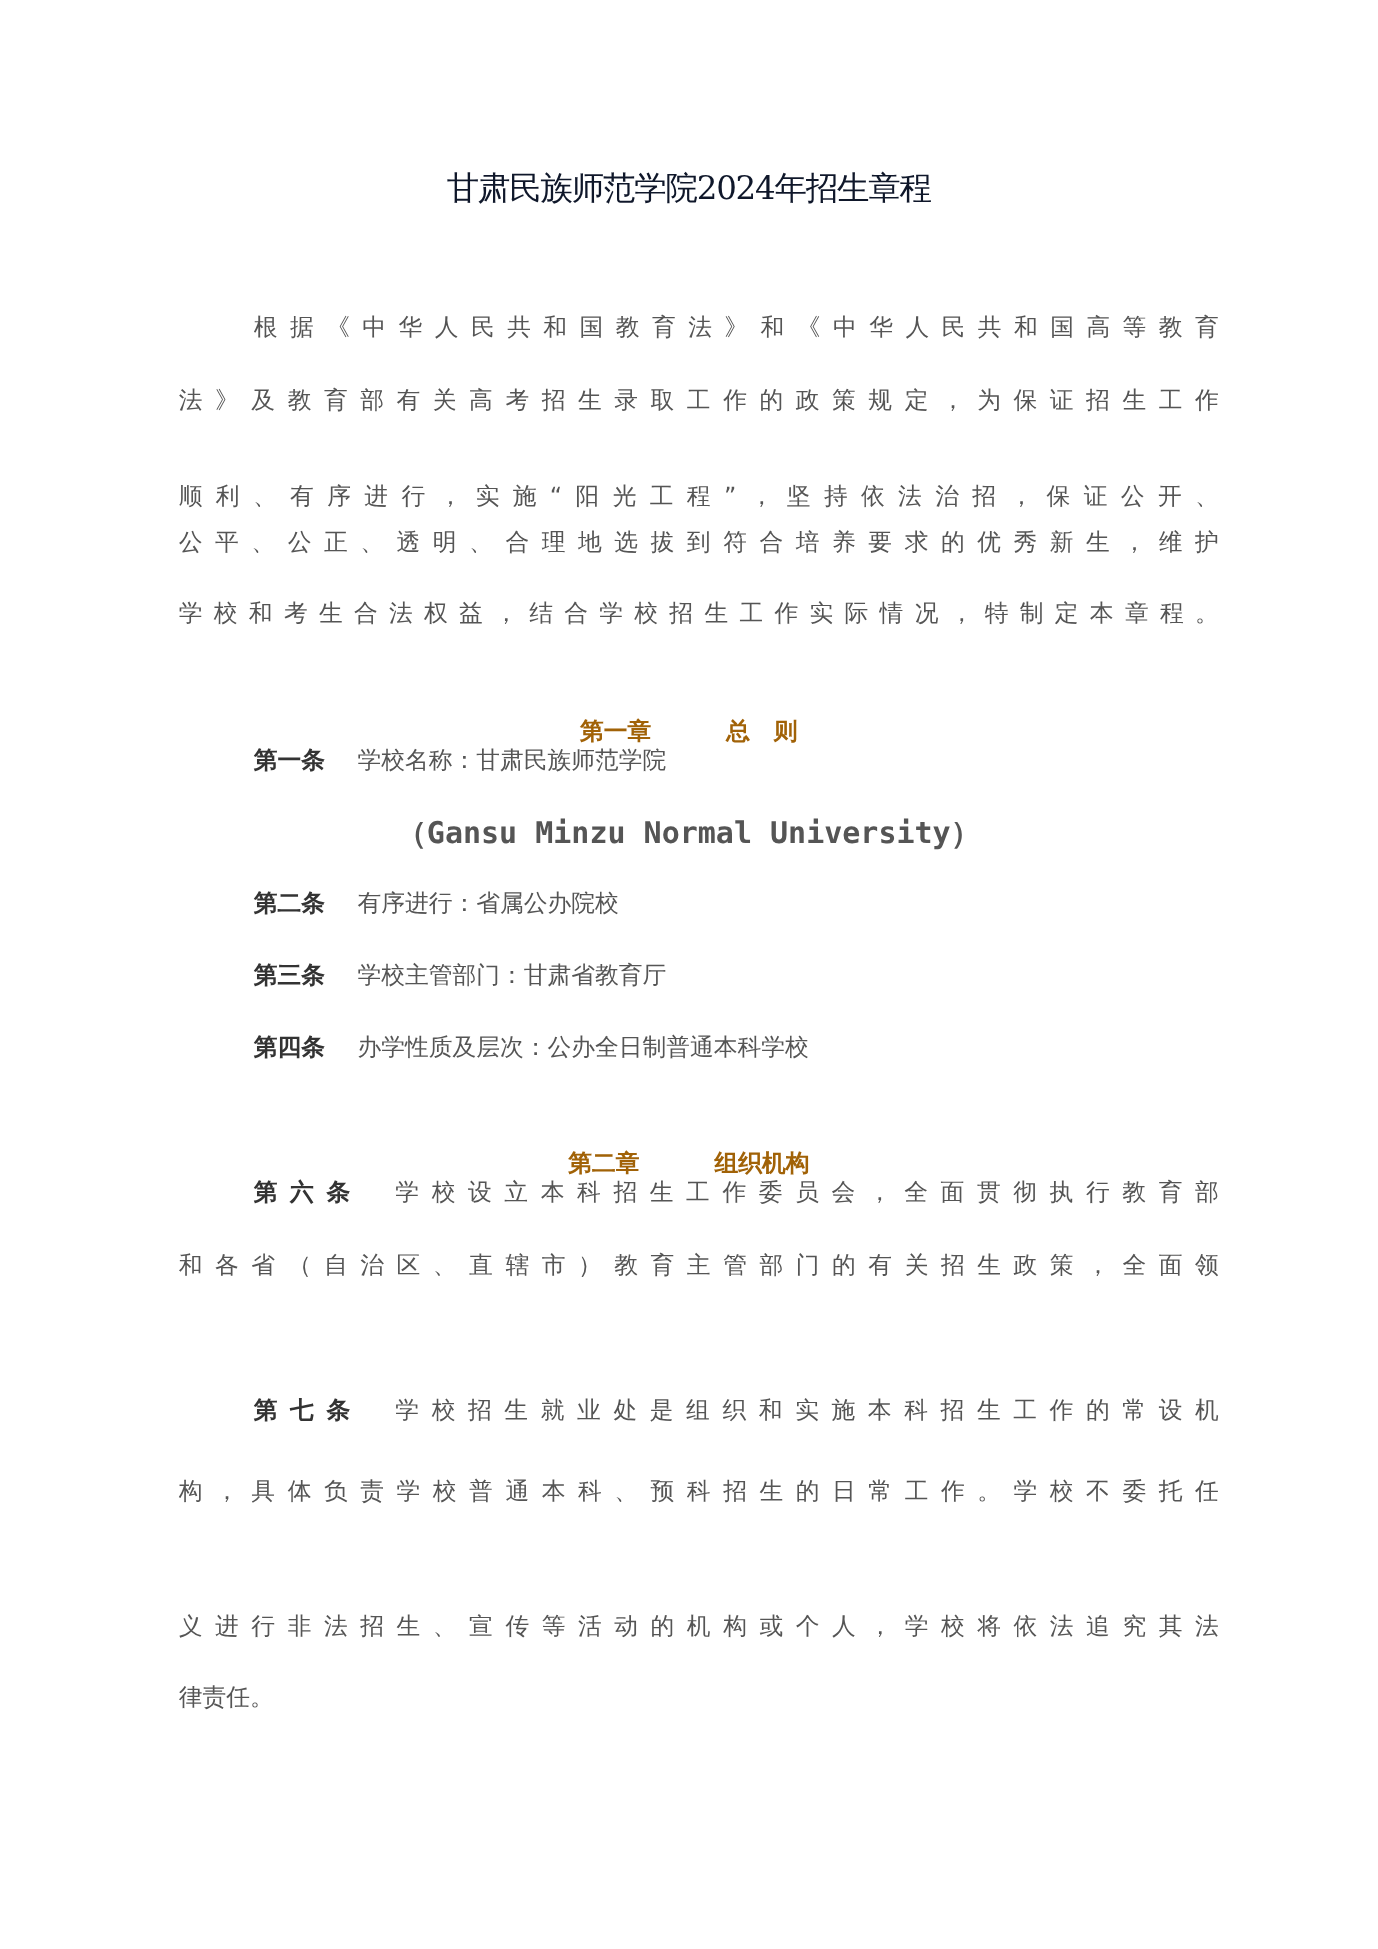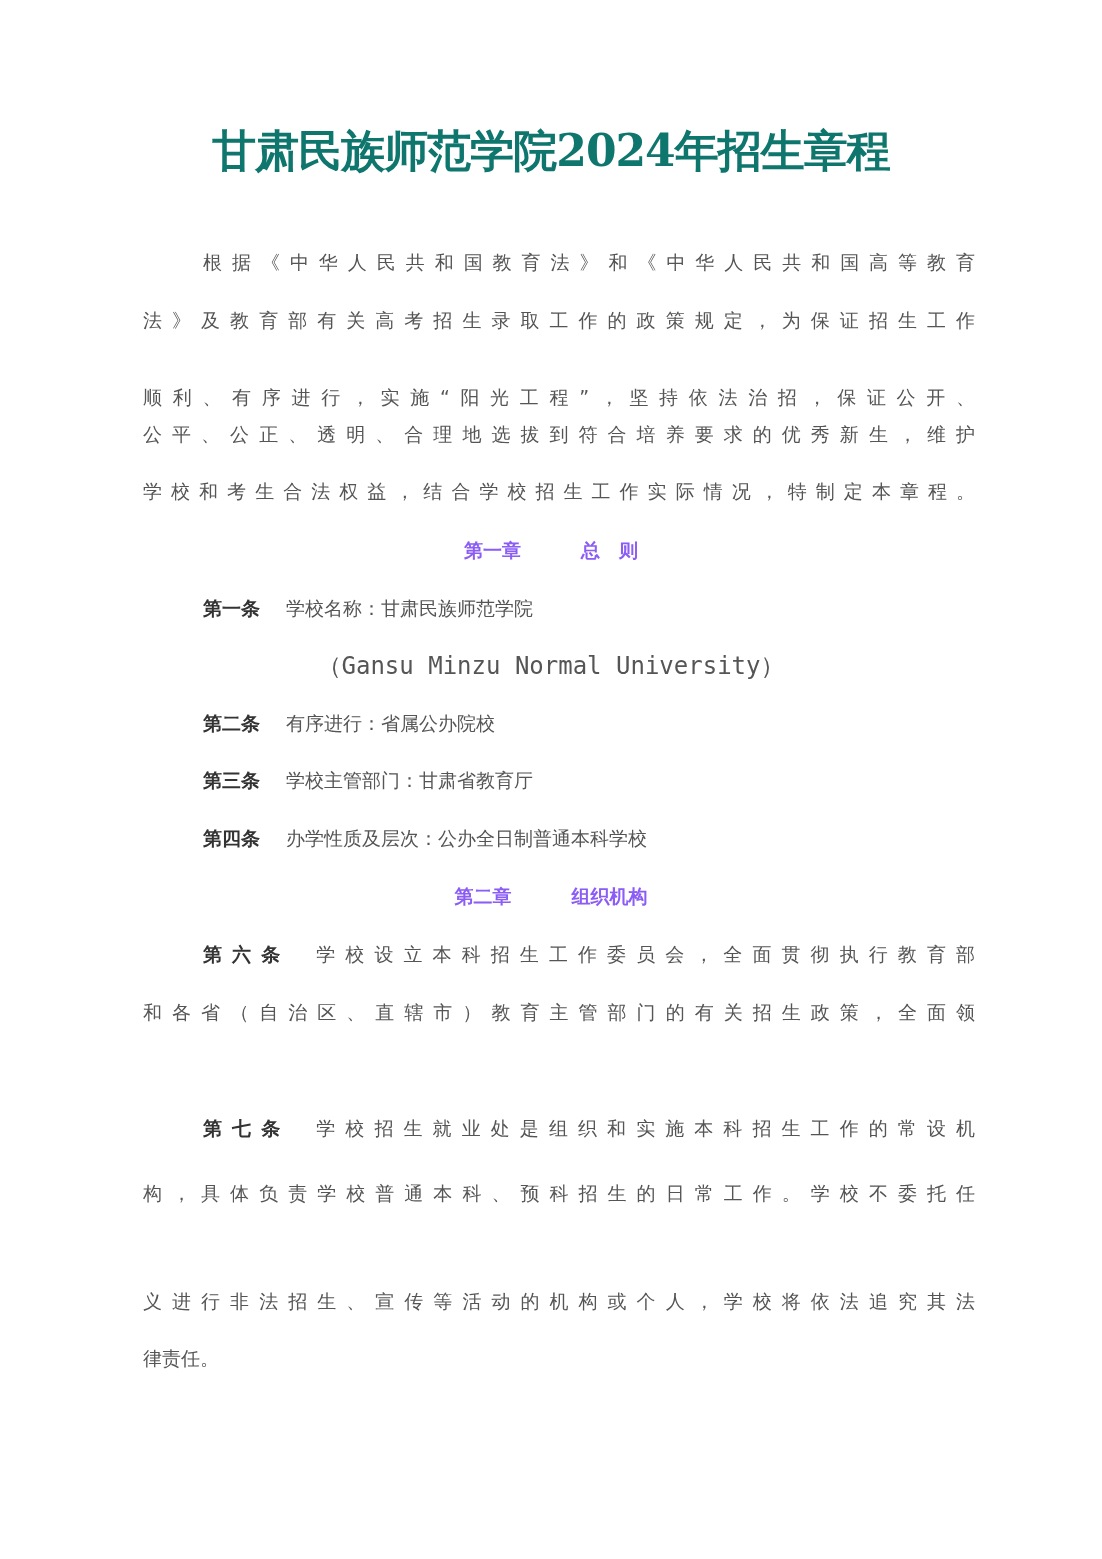--- a/index.html
+++ b/index.html
@@ -1,31 +1,31 @@
 <!DOCTYPE html>
 <html><head>
 <meta charset="utf-8">
 <style>
   html, body { margin: 0; padding: 0; background: #ffffff; }
   body { width: 1102px; height: 1559px; position: relative; overflow: hidden; }
   .page { position: absolute; left: 0; top: 0; width: 1102px; height: 1559px; background: #fff; }
   .title {
     position: absolute; left: 0; width: 1102px; top: 126px; height: 50px;
-    text-align: center; font-family: "DejaVu Serif", serif; font-weight: bold;
-    font-size: 44px; color: #0f766e; letter-spacing: -1px; line-height: 50px;
+    text-align: center; font-family: "DejaVu Serif", serif; font-weight: normal;
+    font-size: 26px; color: #0f172a; letter-spacing: -1px; line-height: 50px;
   }
   .line {
     position: absolute; left: 143px; width: 832px; height: 40px; line-height: 40px;
     font-family: "DejaVu Sans", sans-serif; font-size: 19px; color: #555;
     white-space: nowrap; overflow: hidden; text-align: justify; text-align-last: justify;
   }
   .line.last { text-align-last: left; }
   .indent { left: 203px; width: 772px; }
-  .center { text-align: center; text-align-last: center; left: 0; width: 1102px; }
-  .chapter { color: #8b5cf6; font-weight: bold; }
+  .center { text-align: center; text-align-last: center; left: 0; width: 1102px; font-weight: bold; }
+  .chapter { color: #a16207; font-weight: bold; margin-top: 35px; }
   .art-label { color: #333; font-weight: bold; margin-right: 26px; }
   .en { font-family: "DejaVu Sans Mono", monospace; font-size: 24px; letter-spacing: 0; }
   .gap { display: inline-block; width: 60px; }
 </style>
 </head>
 <body>
 
 <div class="page">
   <div class="title">甘肃民族师范学院2024年招生章程</div>
 

